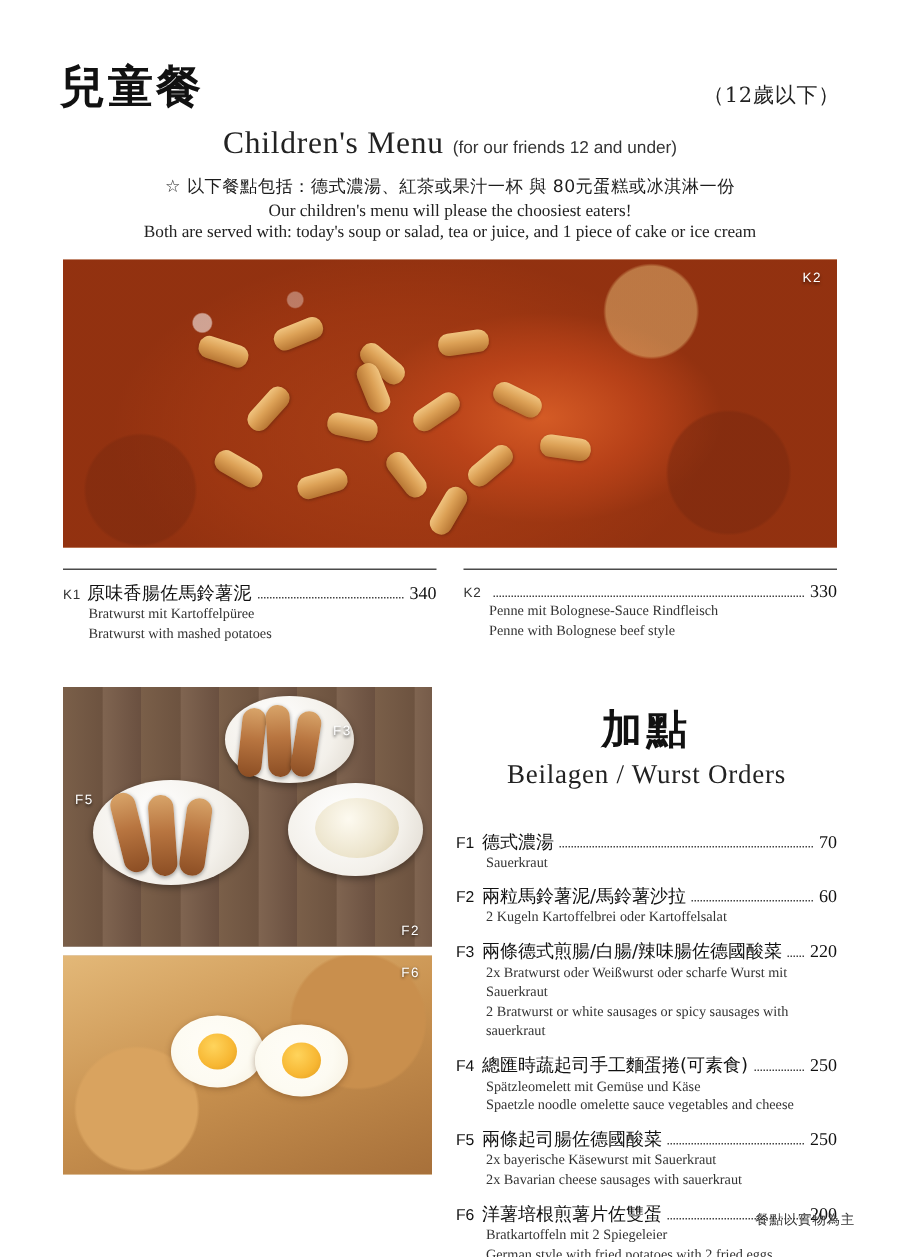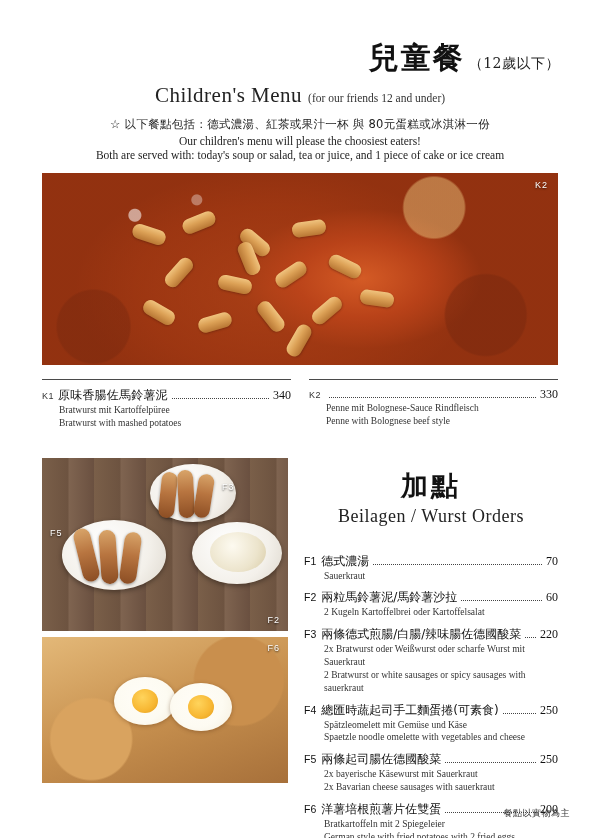--- a/index.html
+++ b/index.html
@@ -12,21 +12,21 @@
     color: #1a1a1a;
     position: relative;
     overflow: hidden;
   }
 
   .page { width: 600px; height: 838px; position: relative; padding: 0; }
 
   
   .header { text-align: center; padding: 38px 40px 0 40px; }
   .title-line {
-    display: flex; align-items: baseline; justify-content: flex-end; gap: 4px;
+    display: flex; align-items: baseline; justify-content: space-between; gap: 4px;
   }
   .title-cn {
     font-family: "DejaVu Serif", serif;
     font-size: 30px;
     font-weight: bold;
     letter-spacing: 2px;
     color: #111;
   }
   .title-age {
     font-family: "DejaVu Serif", serif;
@@ -38,21 +38,21 @@
     margin-top: 4px;
     display: flex; align-items: baseline; justify-content: center; gap: 6px;
   }
   .title-en {
     font-family: "Liberation Serif", serif;
     font-size: 21px;
     color: #222;
     letter-spacing: 0.5px;
   }
   .title-en-sub {
-    font-family: Liberation Serif, serif;
+    font-family: Liberation Sans, sans-serif;
     font-size: 11.5px;
     color: #333;
     text-align: center;
   }
   .sub-cn {
     margin-top: 9px;
     font-size: 11.5px;
     font-family: "DejaVu Sans", sans-serif;
     letter-spacing: 0.3px;
     color: #1c1c1c;
@@ -418,21 +418,21 @@
         </div>
 
         <div class="side-item">
           <div class="side-head">
             <span class="side-code">F4</span>
             <span>總匯時蔬起司手工麵蛋捲(可素食)</span>
             <span class="dots"></span>
             <span class="item-price">250</span>
           </div>
           <div class="side-de">Spätzleomelett mit Gemüse und Käse</div>
-          <div class="side-en">Spaetzle noodle omelette with vegetables and cheese</div>
+          <div class="side-en">Spaetzle noodle omelette sauce vegetables and cheese</div>
         </div>
 
         <div class="side-item">
           <div class="side-head">
             <span class="side-code">F5</span>
             <span>兩條起司腸佐德國酸菜</span>
             <span class="dots"></span>
             <span class="item-price">250</span>
           </div>
           <div class="side-de">2x bayerische Käsewurst mit Sauerkraut</div>

